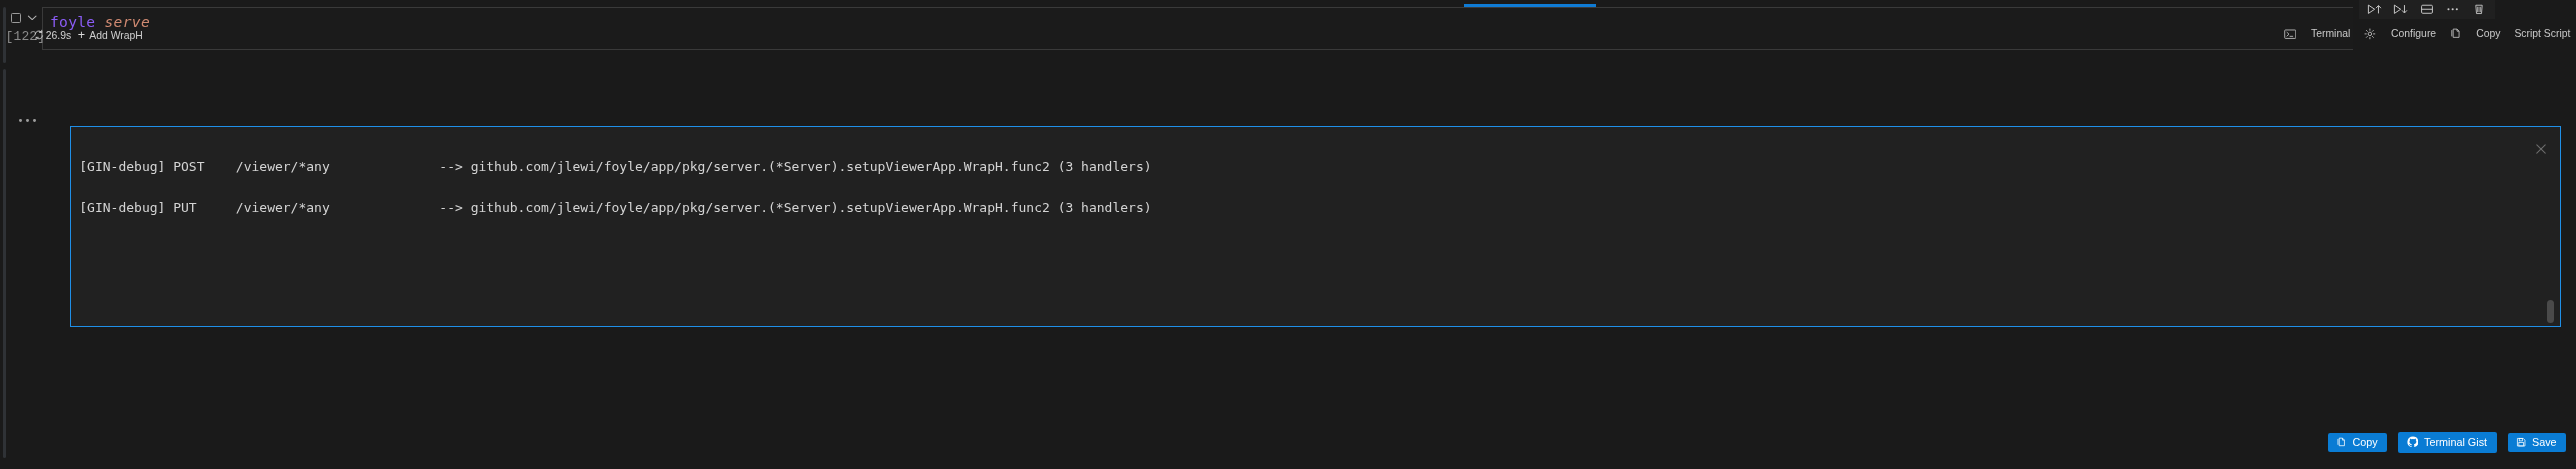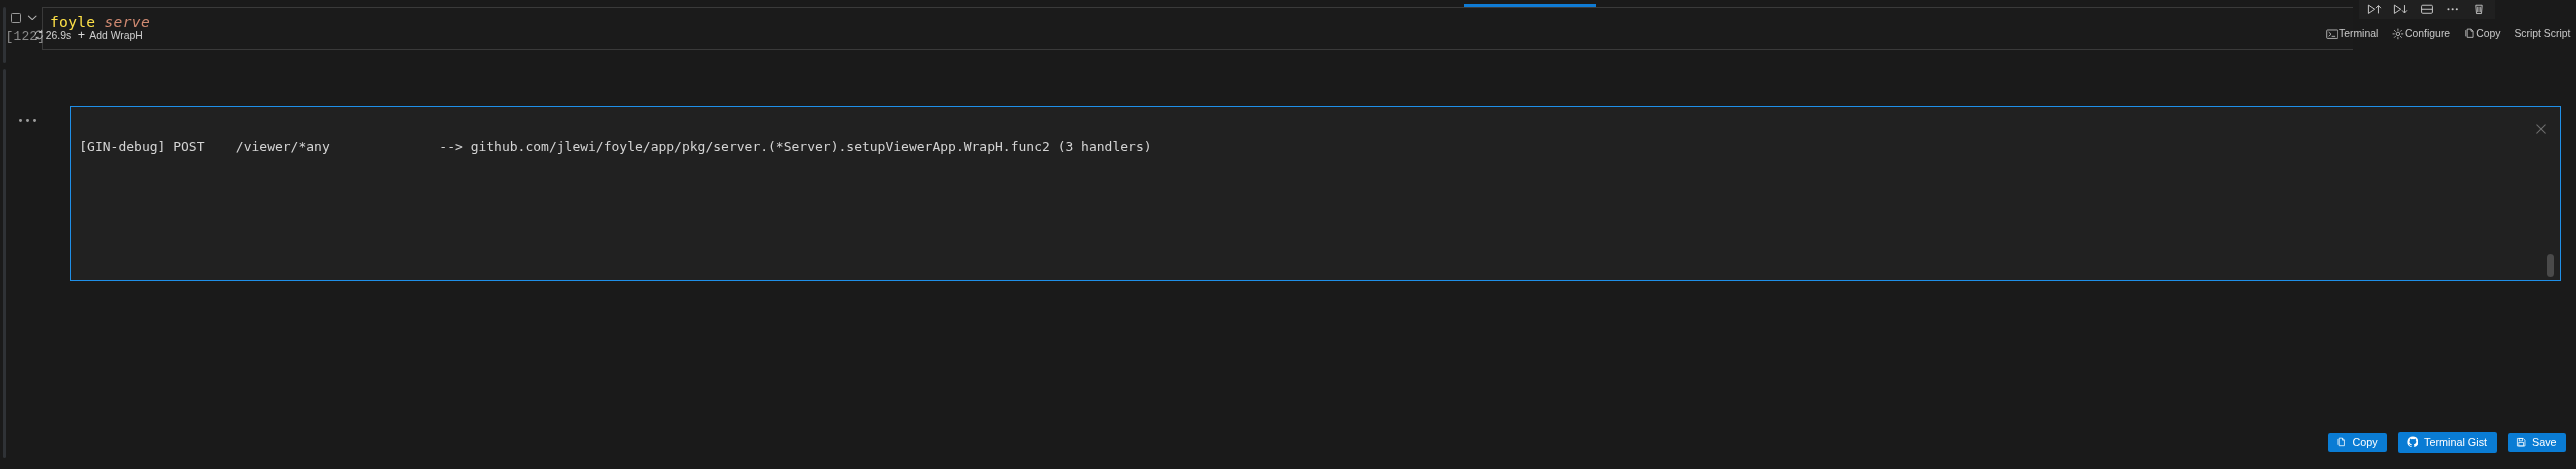--- a/index.html
+++ b/index.html
@@ -128,21 +128,21 @@
 
   .cmd-line {
     position: absolute;
     left: 50px;
     top: 12.5px;
     font-family: "DejaVu Sans Mono", "Liberation Mono", monospace;
     font-size: 14.6px;
     letter-spacing: 0.3px;
     white-space: pre;
   }
-  .cmd-prog { color: #fde047; }
+  .cmd-prog { color: #8b5cf6; }
   .cmd-arg  { color: #d08a72; font-style: italic; }
 
   .meta-row {
     position: absolute;
     left: 33px;
     top: 29px;
     display: flex;
     align-items: center;
     gap: 1px;
     font-size: 10.4px;
@@ -172,21 +172,21 @@
     top: 28px;
     display: flex;
     align-items: center;
     gap: 14px;
     font-size: 10.4px;
     color: #c9c9c9;
   }
   .info-actions .ia {
     display: flex;
     align-items: center;
-    gap: 1px;
+    gap: 15px;
     cursor: pointer;
     white-space: nowrap;
   }
 
   
   .gutter-more {
     position: absolute;
     left: 19.4px;
     top: 119px;
     display: flex;
@@ -195,23 +195,23 @@
   }
   .gutter-more i {
     width: 2.8px; height: 2.8px;
     background: #9c9c9c;
     border-radius: 50%;
     display: block;
   }
   .output-wrap {
     position: absolute;
     left: 70px;
-    top: 106px;
+    top: 126px;
     width: 2491px;
-    height: 175px;
+    height: 201px;
     background: #212121;
     border: 1.4px solid #1f8fe8;
     box-sizing: border-box;
     overflow: hidden;
   }
   .log {
     position: absolute;
     left: 8.3px;
     top: 5.6px;
     font-family: "DejaVu Sans Mono", "Liberation Mono", monospace;
@@ -406,20 +406,21 @@
 
   <div class="gutter-more">
     <i></i>
     <i></i>
     <i></i>
   </div>
 
   <div class="output-wrap">
     <div class="log">
       <div>[GIN-debug] POST    /viewer/*any              --&gt; github.com/jlewi/foyle/app/pkg/server.(*Server).setupViewerApp.WrapH.func2 (3 handlers)</div>
+      <div>[GIN-debug] PUT     /viewer/*any              --&gt; github.com/jlewi/foyle/app/pkg/server.(*Server).setupViewerApp.WrapH.func2 (3 handlers)</div>
       
       
       
       
       
     </div>
 
     <div class="out-close">
       <svg class="svg-i" width="14" height="14" viewBox="0 0 20 20">
         <path d="M4 4 L16 16 M16 4 L4 16" stroke="#6d6d6d" stroke-width="1.5" stroke-linecap="round"></path>

